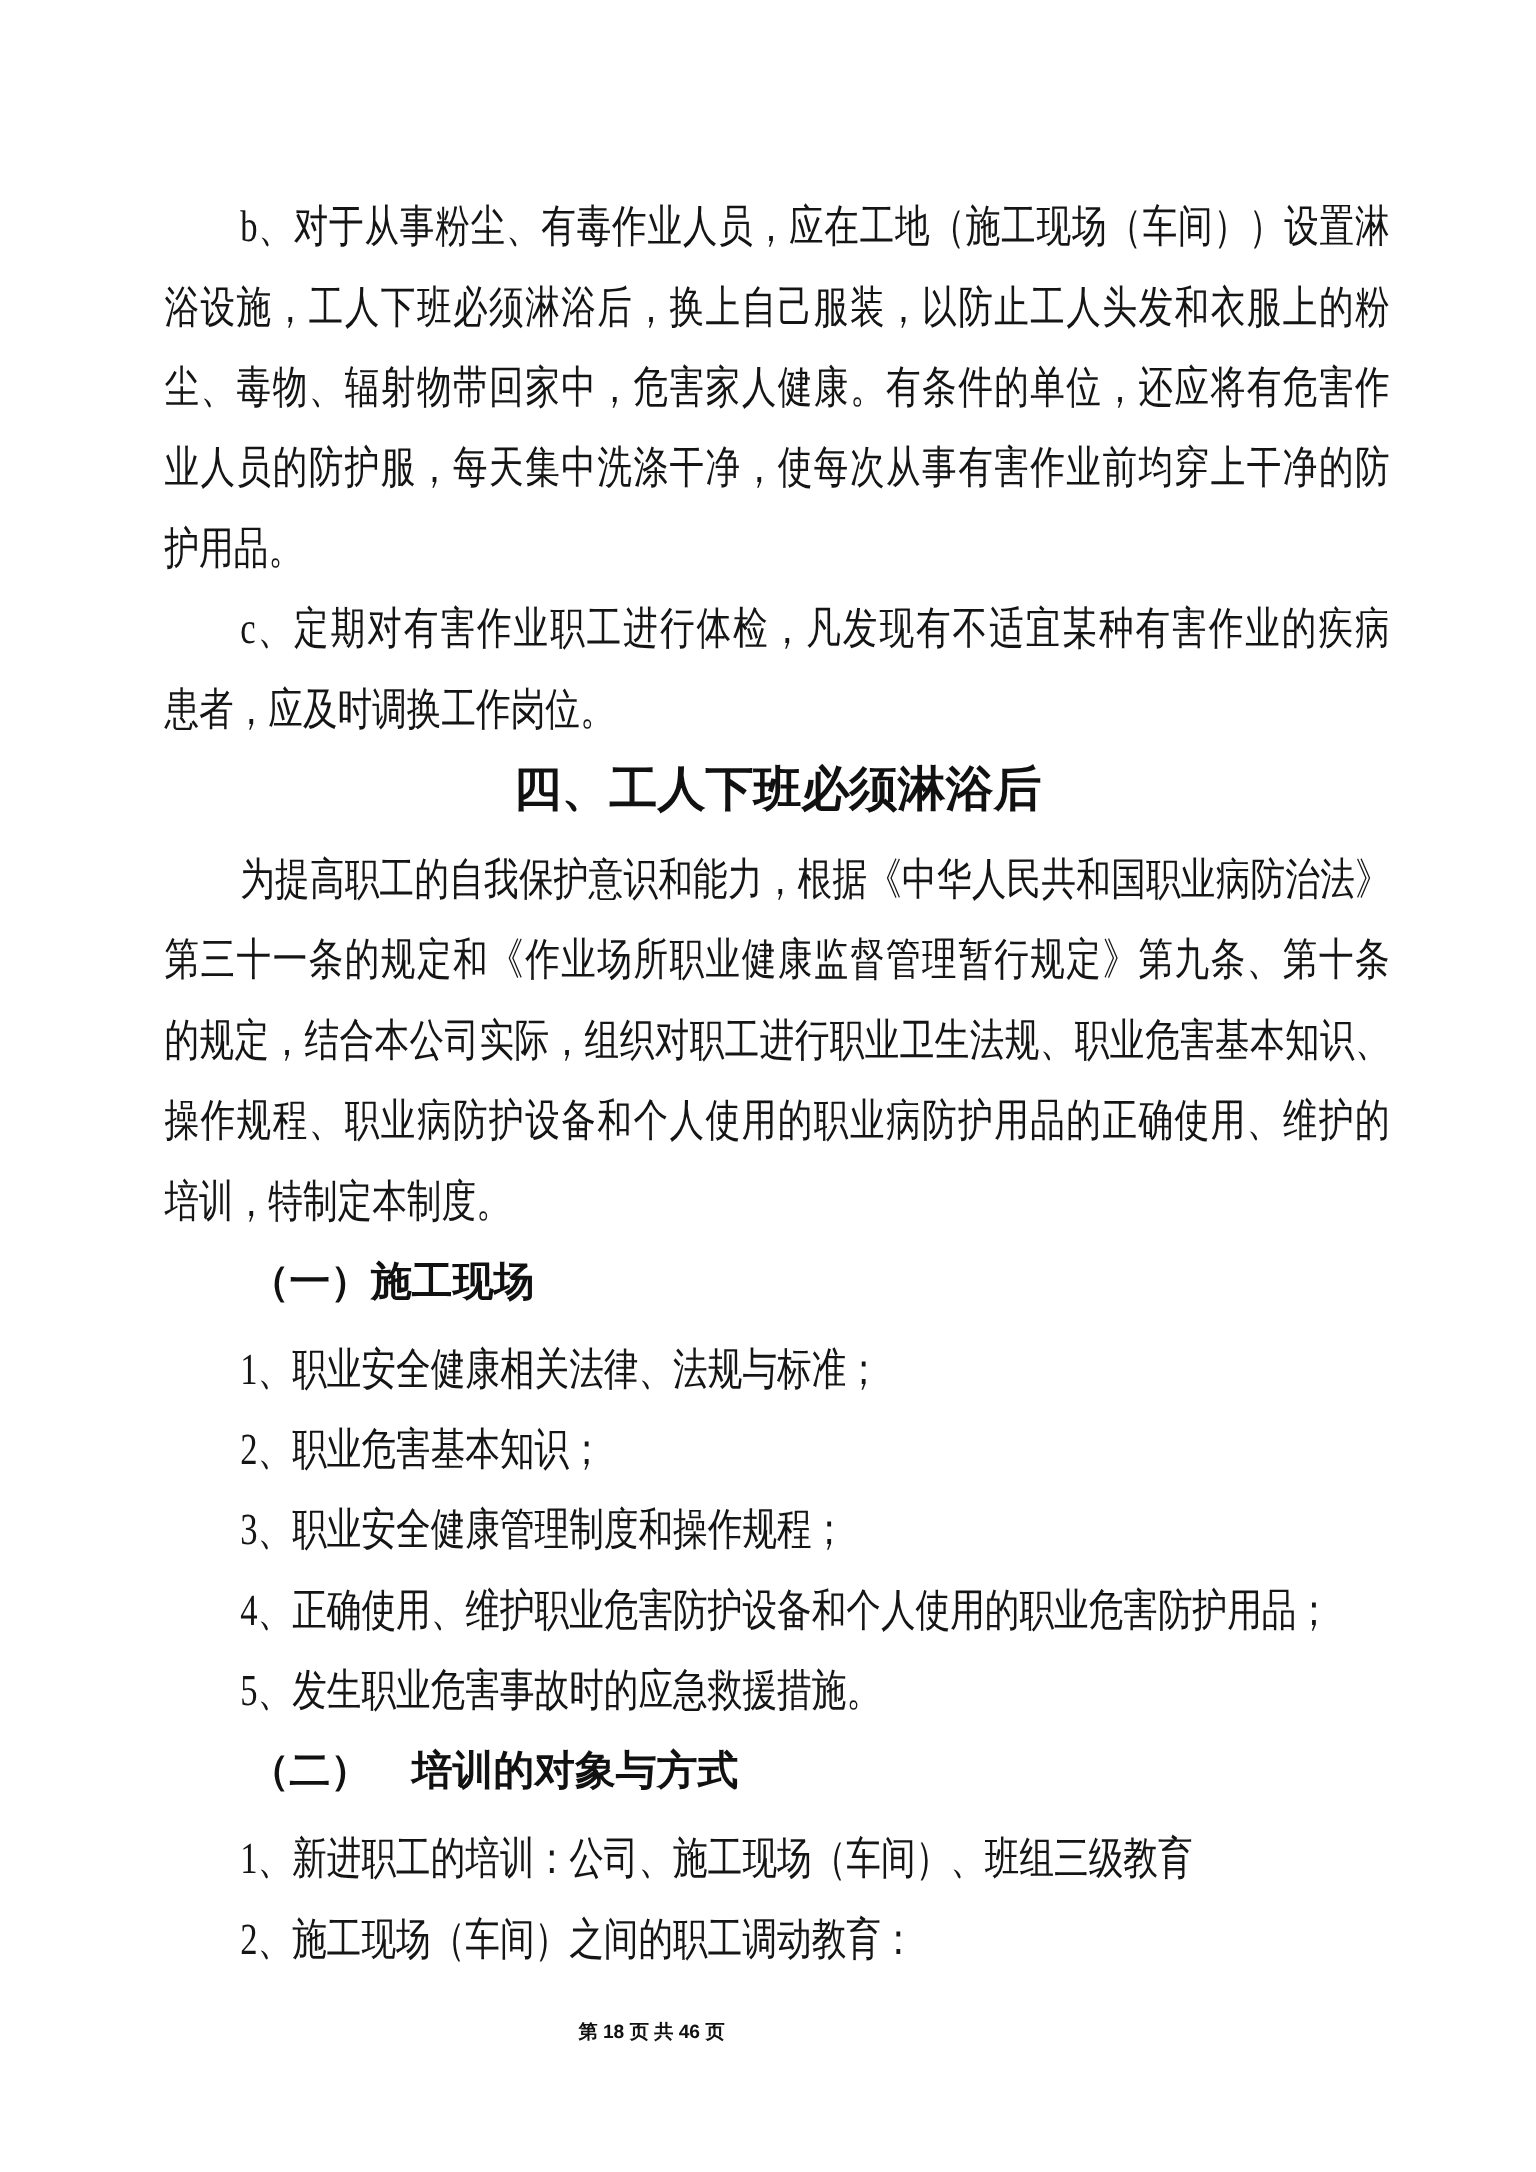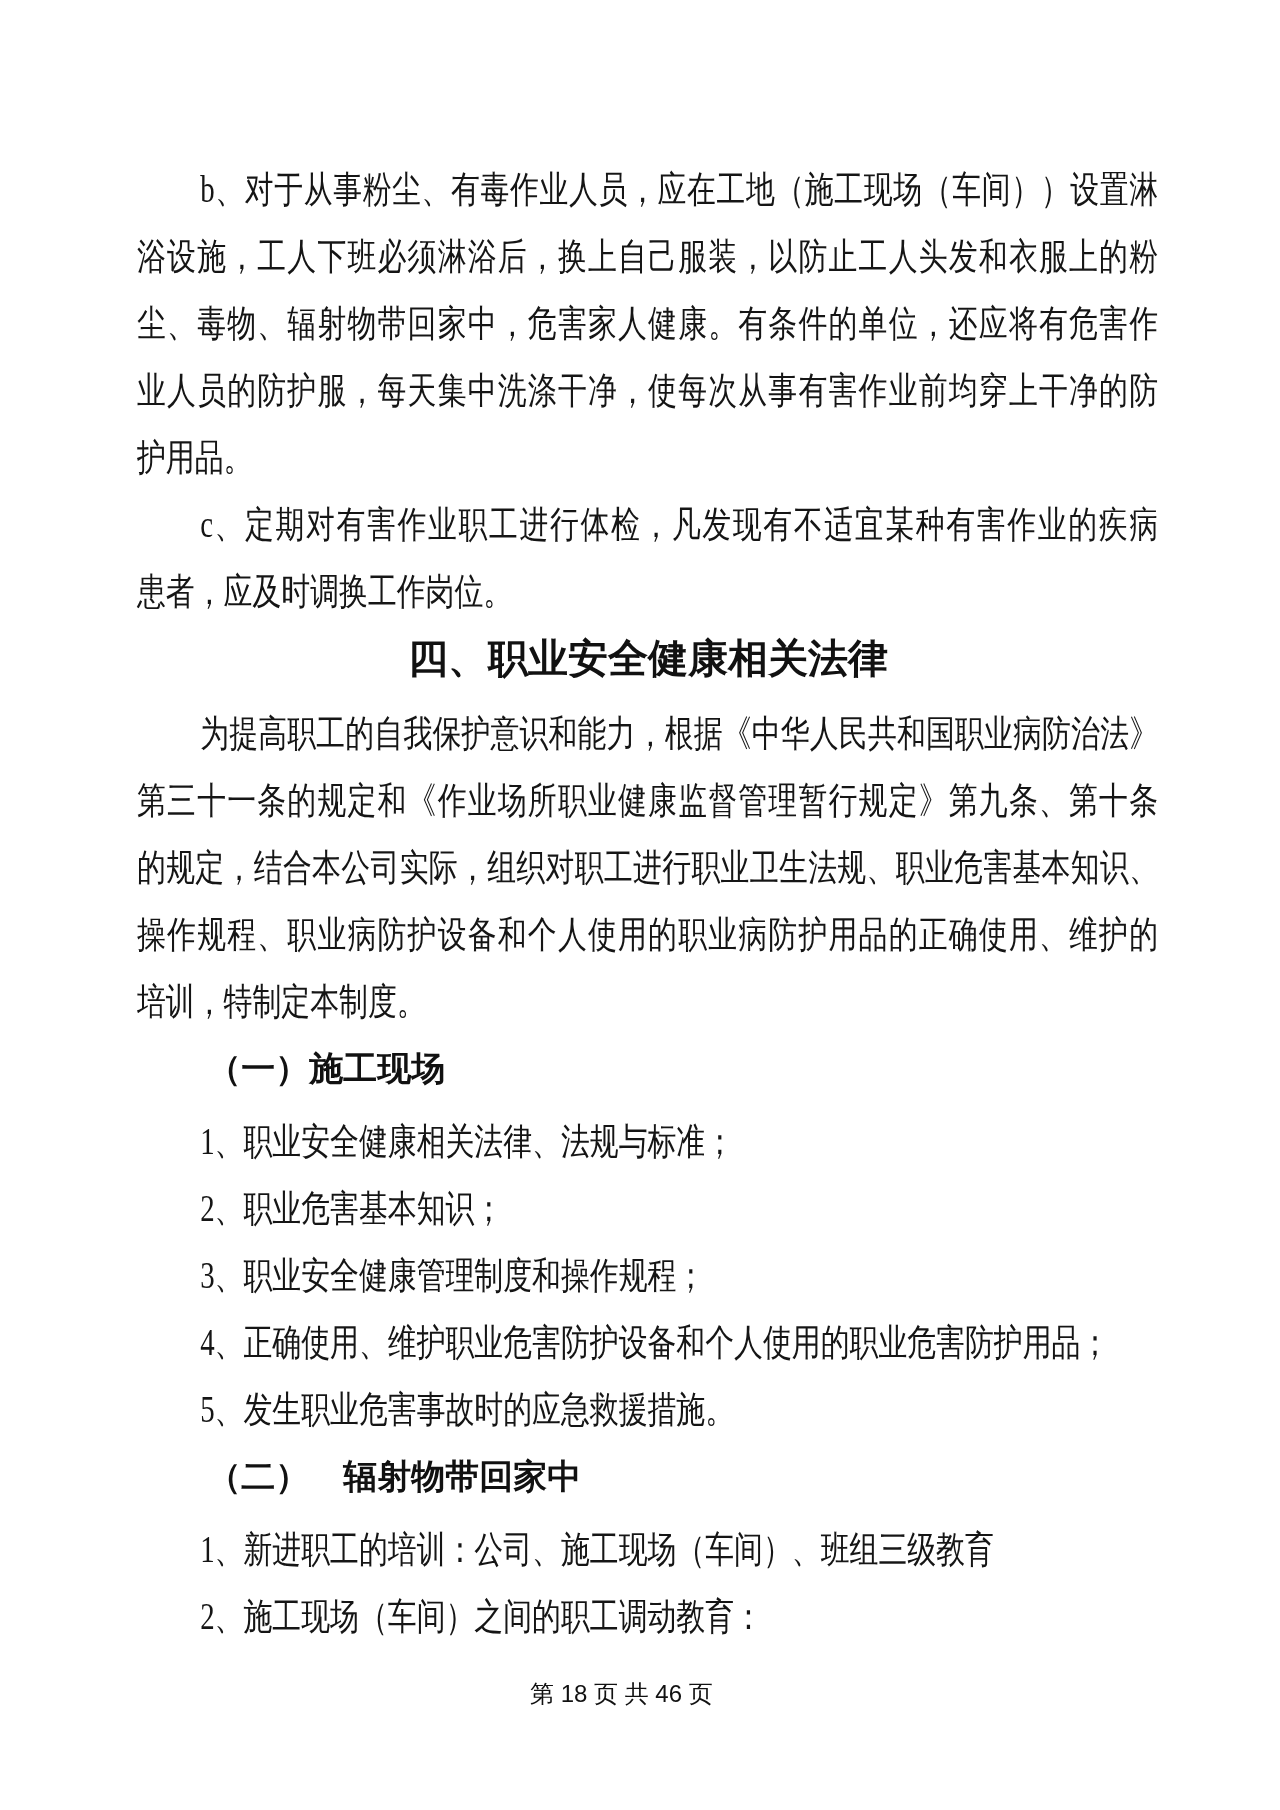--- a/index.html
+++ b/index.html
@@ -68,26 +68,25 @@
     font-size: 34px;
     line-height: 67px;
     white-space: nowrap;
     color: #111111;
   }
   .footer {
     position: absolute;
     left: 482px;
     top: 1680px;
     font-family: "Liberation Sans", "DejaVu Sans", sans-serif;
-    font-weight: 400;
-    font-size: 24px;
+    font-weight: 700;
+    font-size: 16px;
     line-height: 28px;
     color: #111111;
     white-space: nowrap;
-    margin-left: 48px;
   }
 </style>
 </head>
 <body>
 
 <div class="page">
   <div class="content">
 
     <div class="para">
       <div class="ln first">b、对于从事粉尘、有毒作业人员，应在工地（施工现场（车间））设置淋</div>
@@ -96,21 +95,21 @@
       <div class="ln">业人员的防护服，每天集中洗涤干净，使每次从事有害作业前均穿上干净的防</div>
       <div class="ln end">护用品。</div>
     </div>
 
     <div class="para">
       <div class="ln first">c、定期对有害作业职工进行体检，凡发现有不适宜某种有害作业的疾病</div>
       <div class="ln end">患者，应及时调换工作岗位。</div>
     </div>
 
     <div class="h1row">
-      <span class="h1">四、职业安全健康相关法律</span>
+      <span class="h1">四、工人下班必须淋浴后</span>
     </div>
 
     <div class="para">
       <div class="ln first">为提高职工的自我保护意识和能力，根据《中华人民共和国职业病防治法》</div>
       <div class="ln">第三十一条的规定和《作业场所职业健康监督管理暂行规定》第九条、第十条</div>
       <div class="ln">的规定，结合本公司实际，组织对职工进行职业卫生法规、职业危害基本知识、</div>
       <div class="ln">操作规程、职业病防护设备和个人使用的职业病防护用品的正确使用、维护的</div>
       <div class="ln end">培训，特制定本制度。</div>
     </div>
 
@@ -120,21 +119,21 @@
 
     <div class="list">
       <div class="ln first end">1、职业安全健康相关法律、法规与标准；</div>
       <div class="ln first end">2、职业危害基本知识；</div>
       <div class="ln first end">3、职业安全健康管理制度和操作规程；</div>
       <div class="ln first end">4、正确使用、维护职业危害防护设备和个人使用的职业危害防护用品；</div>
       <div class="ln first end">5、发生职业危害事故时的应急救援措施。</div>
     </div>
 
     <div class="h2row">
-      <span class="h2">（二）　辐射物带回家中</span>
+      <span class="h2">（二）　培训的对象与方式</span>
     </div>
 
     <div class="list">
       <div class="ln first end">1、新进职工的培训：公司、施工现场（车间）、班组三级教育</div>
       <div class="ln first end">2、施工现场（车间）之间的职工调动教育：</div>
     </div>
 
   </div>
 
   <div class="footer">第 18 页 共 46 页</div>

